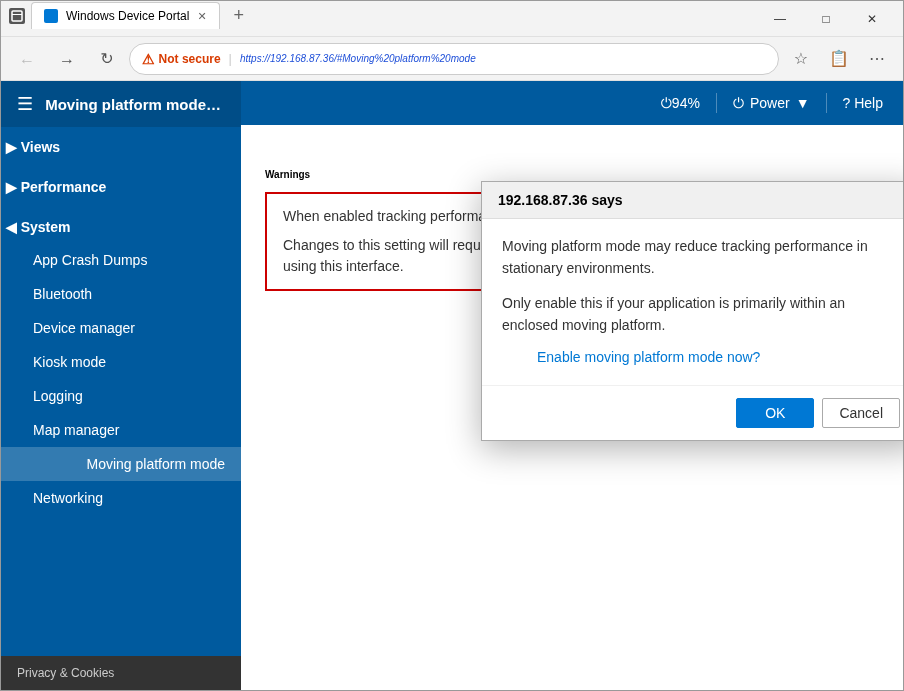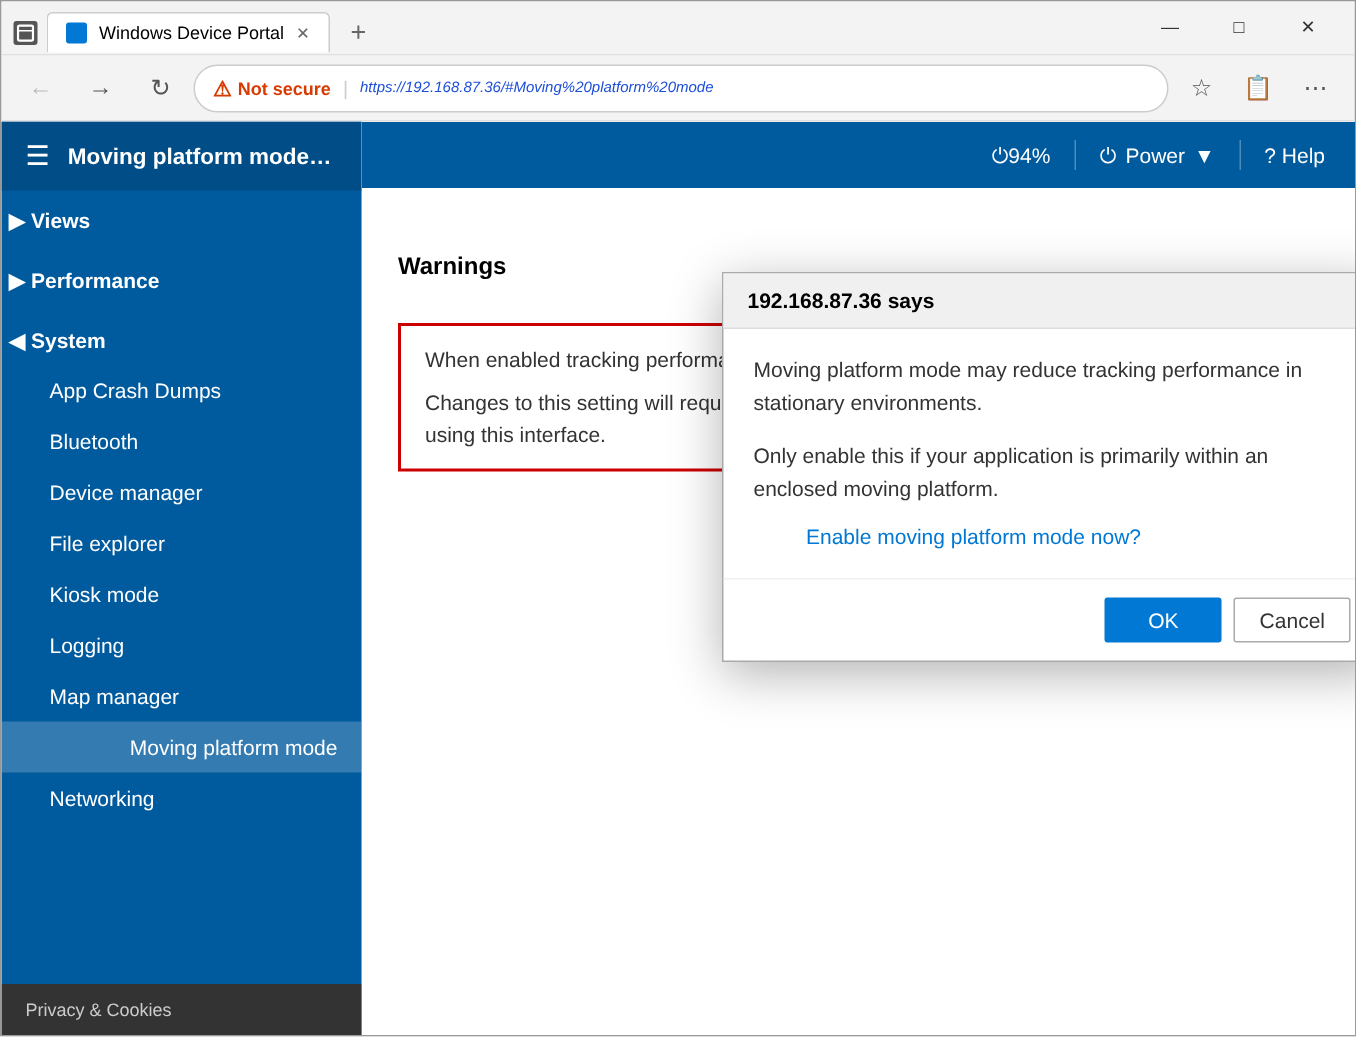--- a/index.html
+++ b/index.html
@@ -1,21 +1,21 @@
 <!DOCTYPE html>
 <html><head>
   <meta charset="utf-8">
   <style>
     * { margin: 0; padding: 0; box-sizing: border-box; }
     body { font-family: 'Segoe UI', Arial, sans-serif; font-size: 14px; background: #f3f3f3; width: 904px; height: 691px; overflow: hidden; position: relative; }
 
     
     .browser-window { width: 904px; height: 691px; background: #f3f3f3; display: flex; flex-direction: column; border: 1px solid #999; }
 
-    .title-bar { background: #f3f3f3; height: 36px; display: flex; align-items: flex-end; padding: 0 8px; gap: 8px; border-bottom: 1px solid #e0e0e0; }
+    .title-bar { background: #f3f3f3; height: 36px; display: flex; align-items: flex-start; padding: 0 8px; gap: 8px; border-bottom: 1px solid #e0e0e0; }
     .title-bar-left { display: flex; align-items: center; gap: 6px; }
     .window-icon { width: 16px; height: 16px; background: #555; border-radius: 2px; display: flex; align-items: center; justify-content: center; }
     .tab { background: #fff; border: 1px solid #ccc; border-bottom: none; border-radius: 4px 4px 0 0; padding: 6px 12px; display: flex; align-items: center; gap: 8px; font-size: 12px; min-width: 180px; }
     .tab-favicon { width: 14px; height: 14px; background: #0078d4; border-radius: 2px; }
     .tab-close { margin-left: auto; cursor: pointer; color: #666; font-size: 11px; }
     .tab-new { background: none; border: none; font-size: 18px; cursor: pointer; color: #666; padding: 4px 8px; }
     .title-bar-spacer { flex: 1; }
     .window-controls { display: flex; gap: 0; }
     .win-btn { width: 46px; height: 36px; background: none; border: none; cursor: pointer; display: flex; align-items: center; justify-content: center; font-size: 12px; color: #333; }
 
@@ -48,21 +48,21 @@
     
     .main-content { flex: 1; background: #fff; overflow-y: auto; position: relative; }
 
     
     .main-topbar { background: #005a9e; color: #fff; height: 44px; display: flex; align-items: center; justify-content: flex-end; padding: 0 20px; gap: 16px; font-size: 14px; }
     .topbar-item { display: flex; align-items: center; gap: 6px; cursor: pointer; }
     .topbar-divider { width: 1px; height: 20px; background: rgba(255,255,255,0.3); }
 
     .content-area { padding: 24px; }
     .warnings-section { margin-top: 20px; }
-    .warnings-title { font-size: 16px; font-weight: 600; margin-bottom: 28px; }
+    .warnings-title { font-size: 10px; font-weight: 600; margin-bottom: 12px; }
     .warnings-box { border: 2px solid #c00; padding: 12px 16px; background: #fff; }
     .warning-text { font-size: 14px; color: #333; margin-bottom: 8px; line-height: 1.5; }
     .warning-text:last-child { margin-bottom: 0; }
 
     
     .sidebar-nav::-webkit-scrollbar { width: 6px; }
     .sidebar-nav::-webkit-scrollbar-track { background: transparent; }
     .sidebar-nav::-webkit-scrollbar-thumb { background: rgba(255,255,255,0.3); border-radius: 3px; }
 
     
@@ -149,23 +149,20 @@
           <div class="nav-item">
             <span>App Crash Dumps</span>
           </div>
           <div class="nav-item">
             <span>Bluetooth</span>
           </div>
           <div class="nav-item">
             <span>Device manager</span>
           </div>
           <div class="nav-item">
-            <span>File explorer</span>
-          </div>
-          <div class="nav-item">
             <span>Kiosk mode</span>
           </div>
           <div class="nav-item">
             <span>Logging</span>
           </div>
           <div class="nav-item">
             <span>Map manager</span>
           </div>
           <div class="nav-item active">
             <span>Moving platform mode</span>

